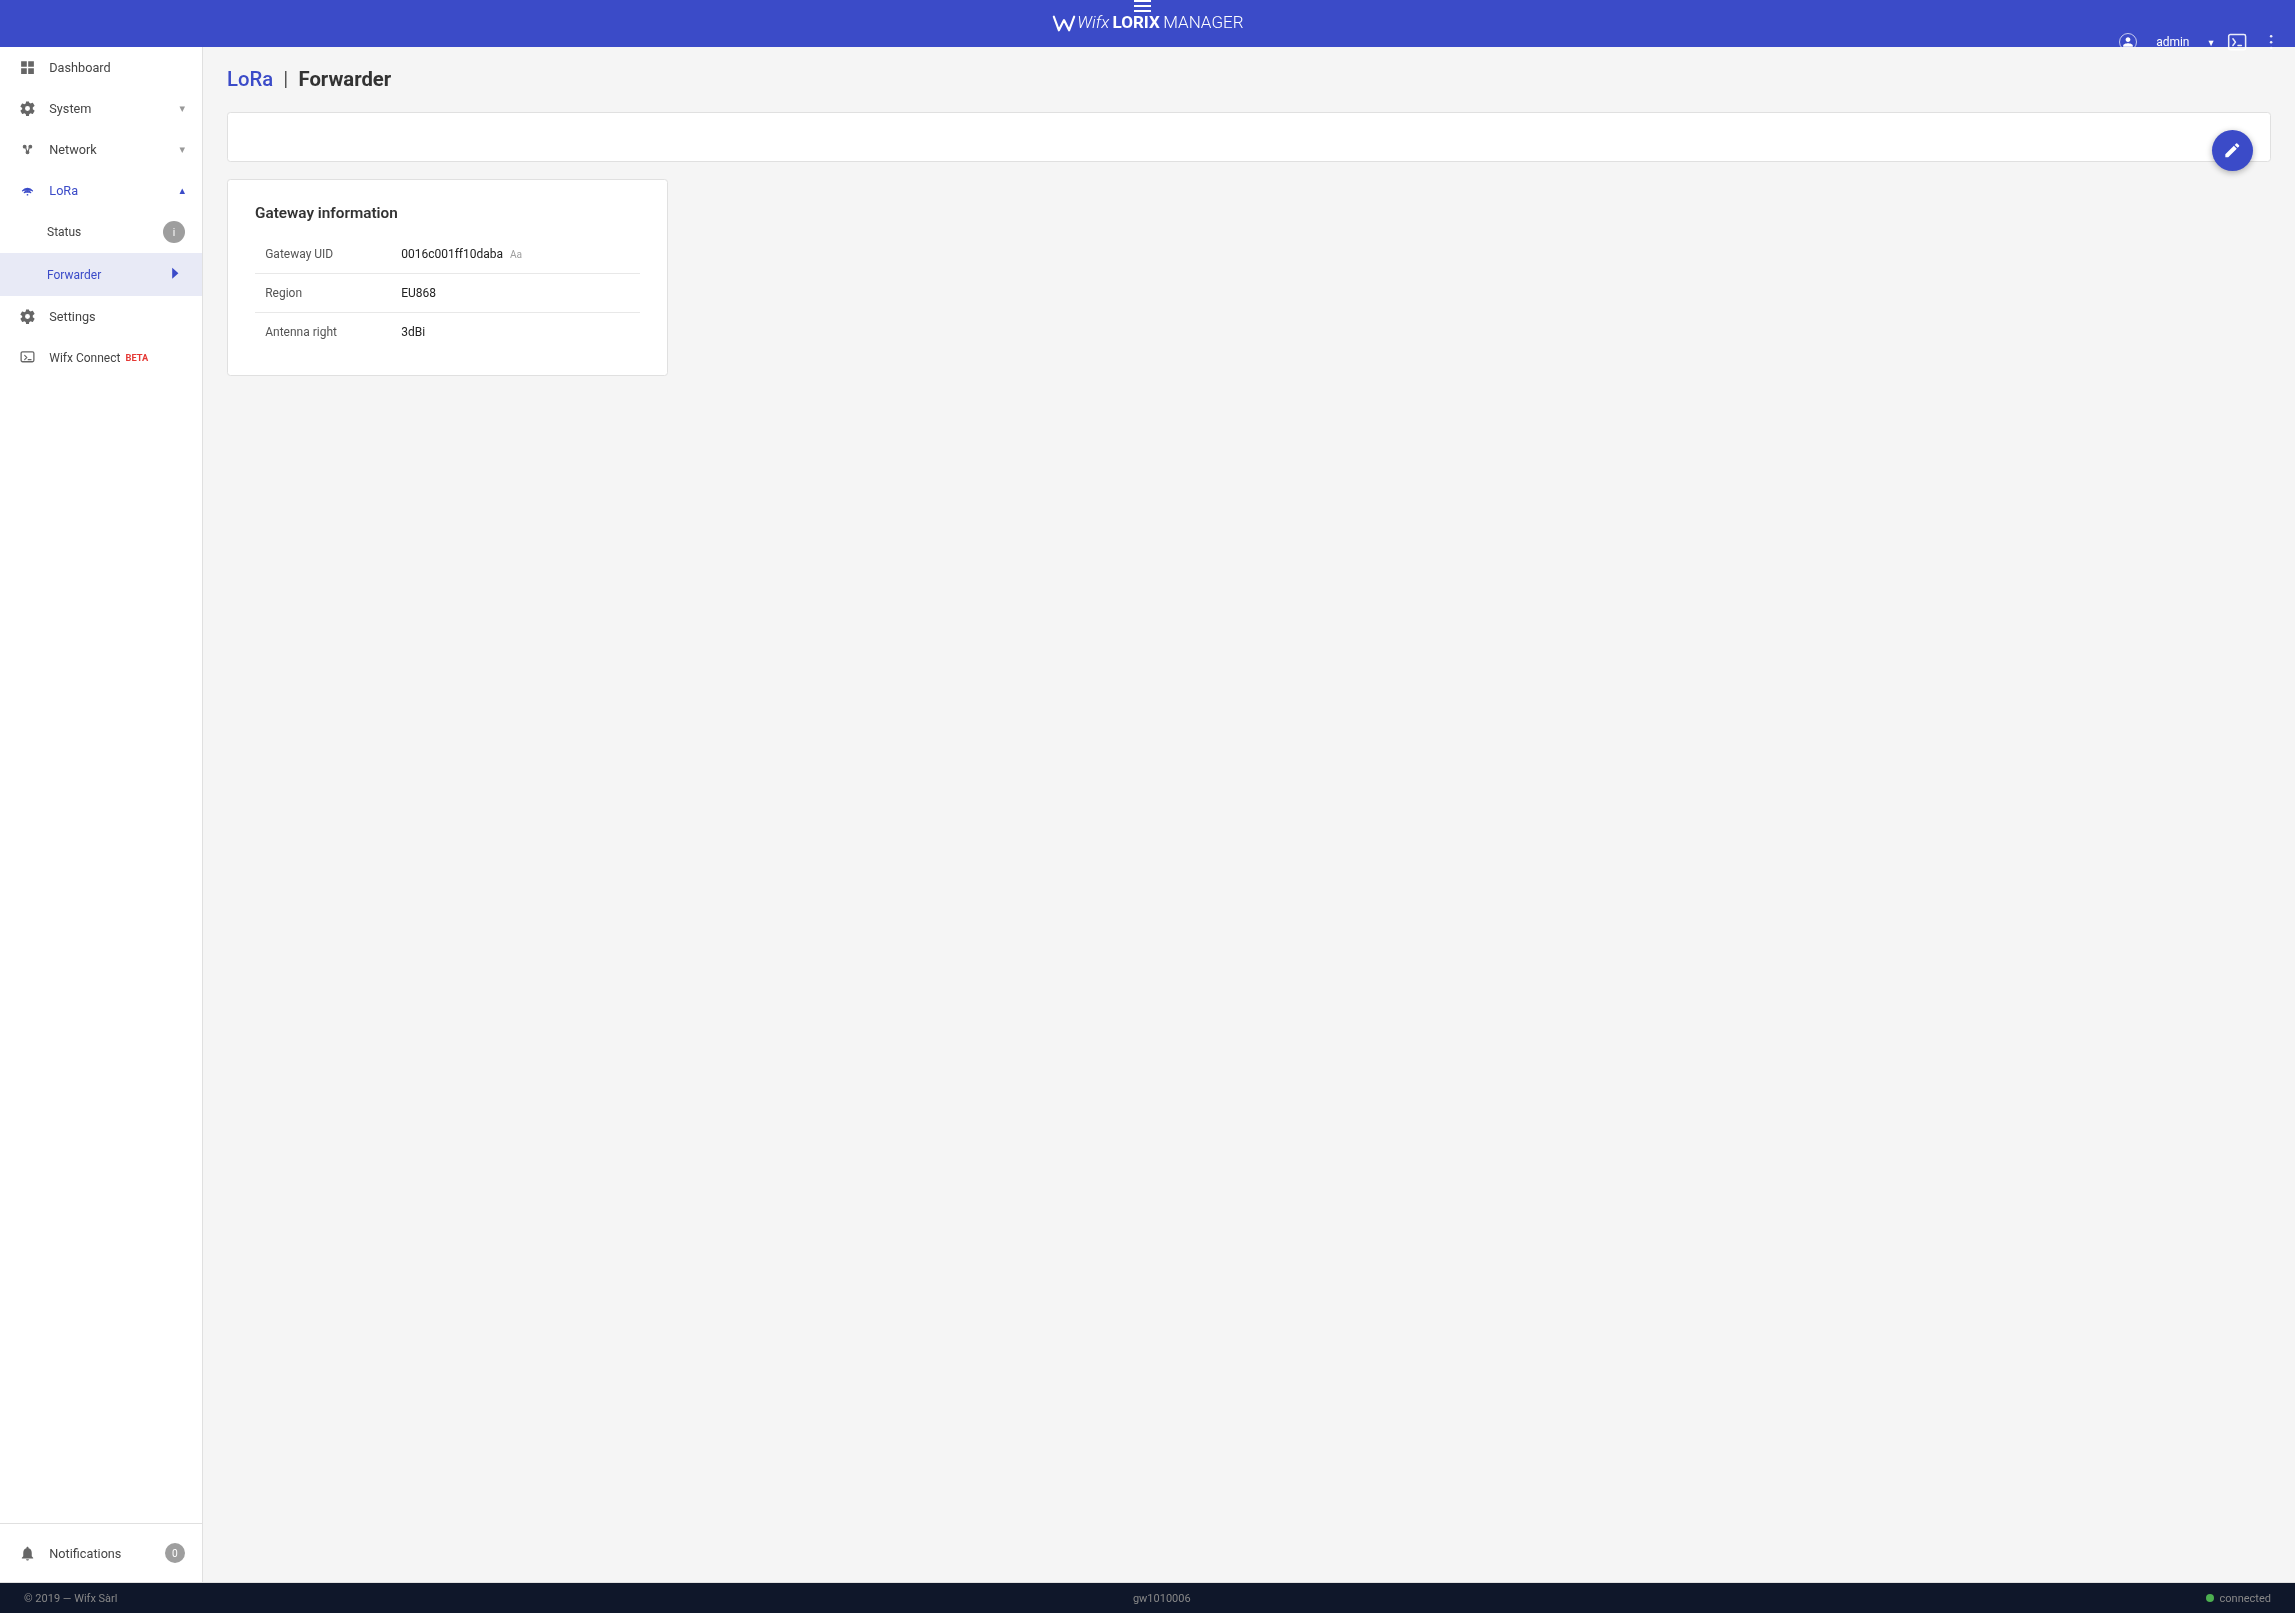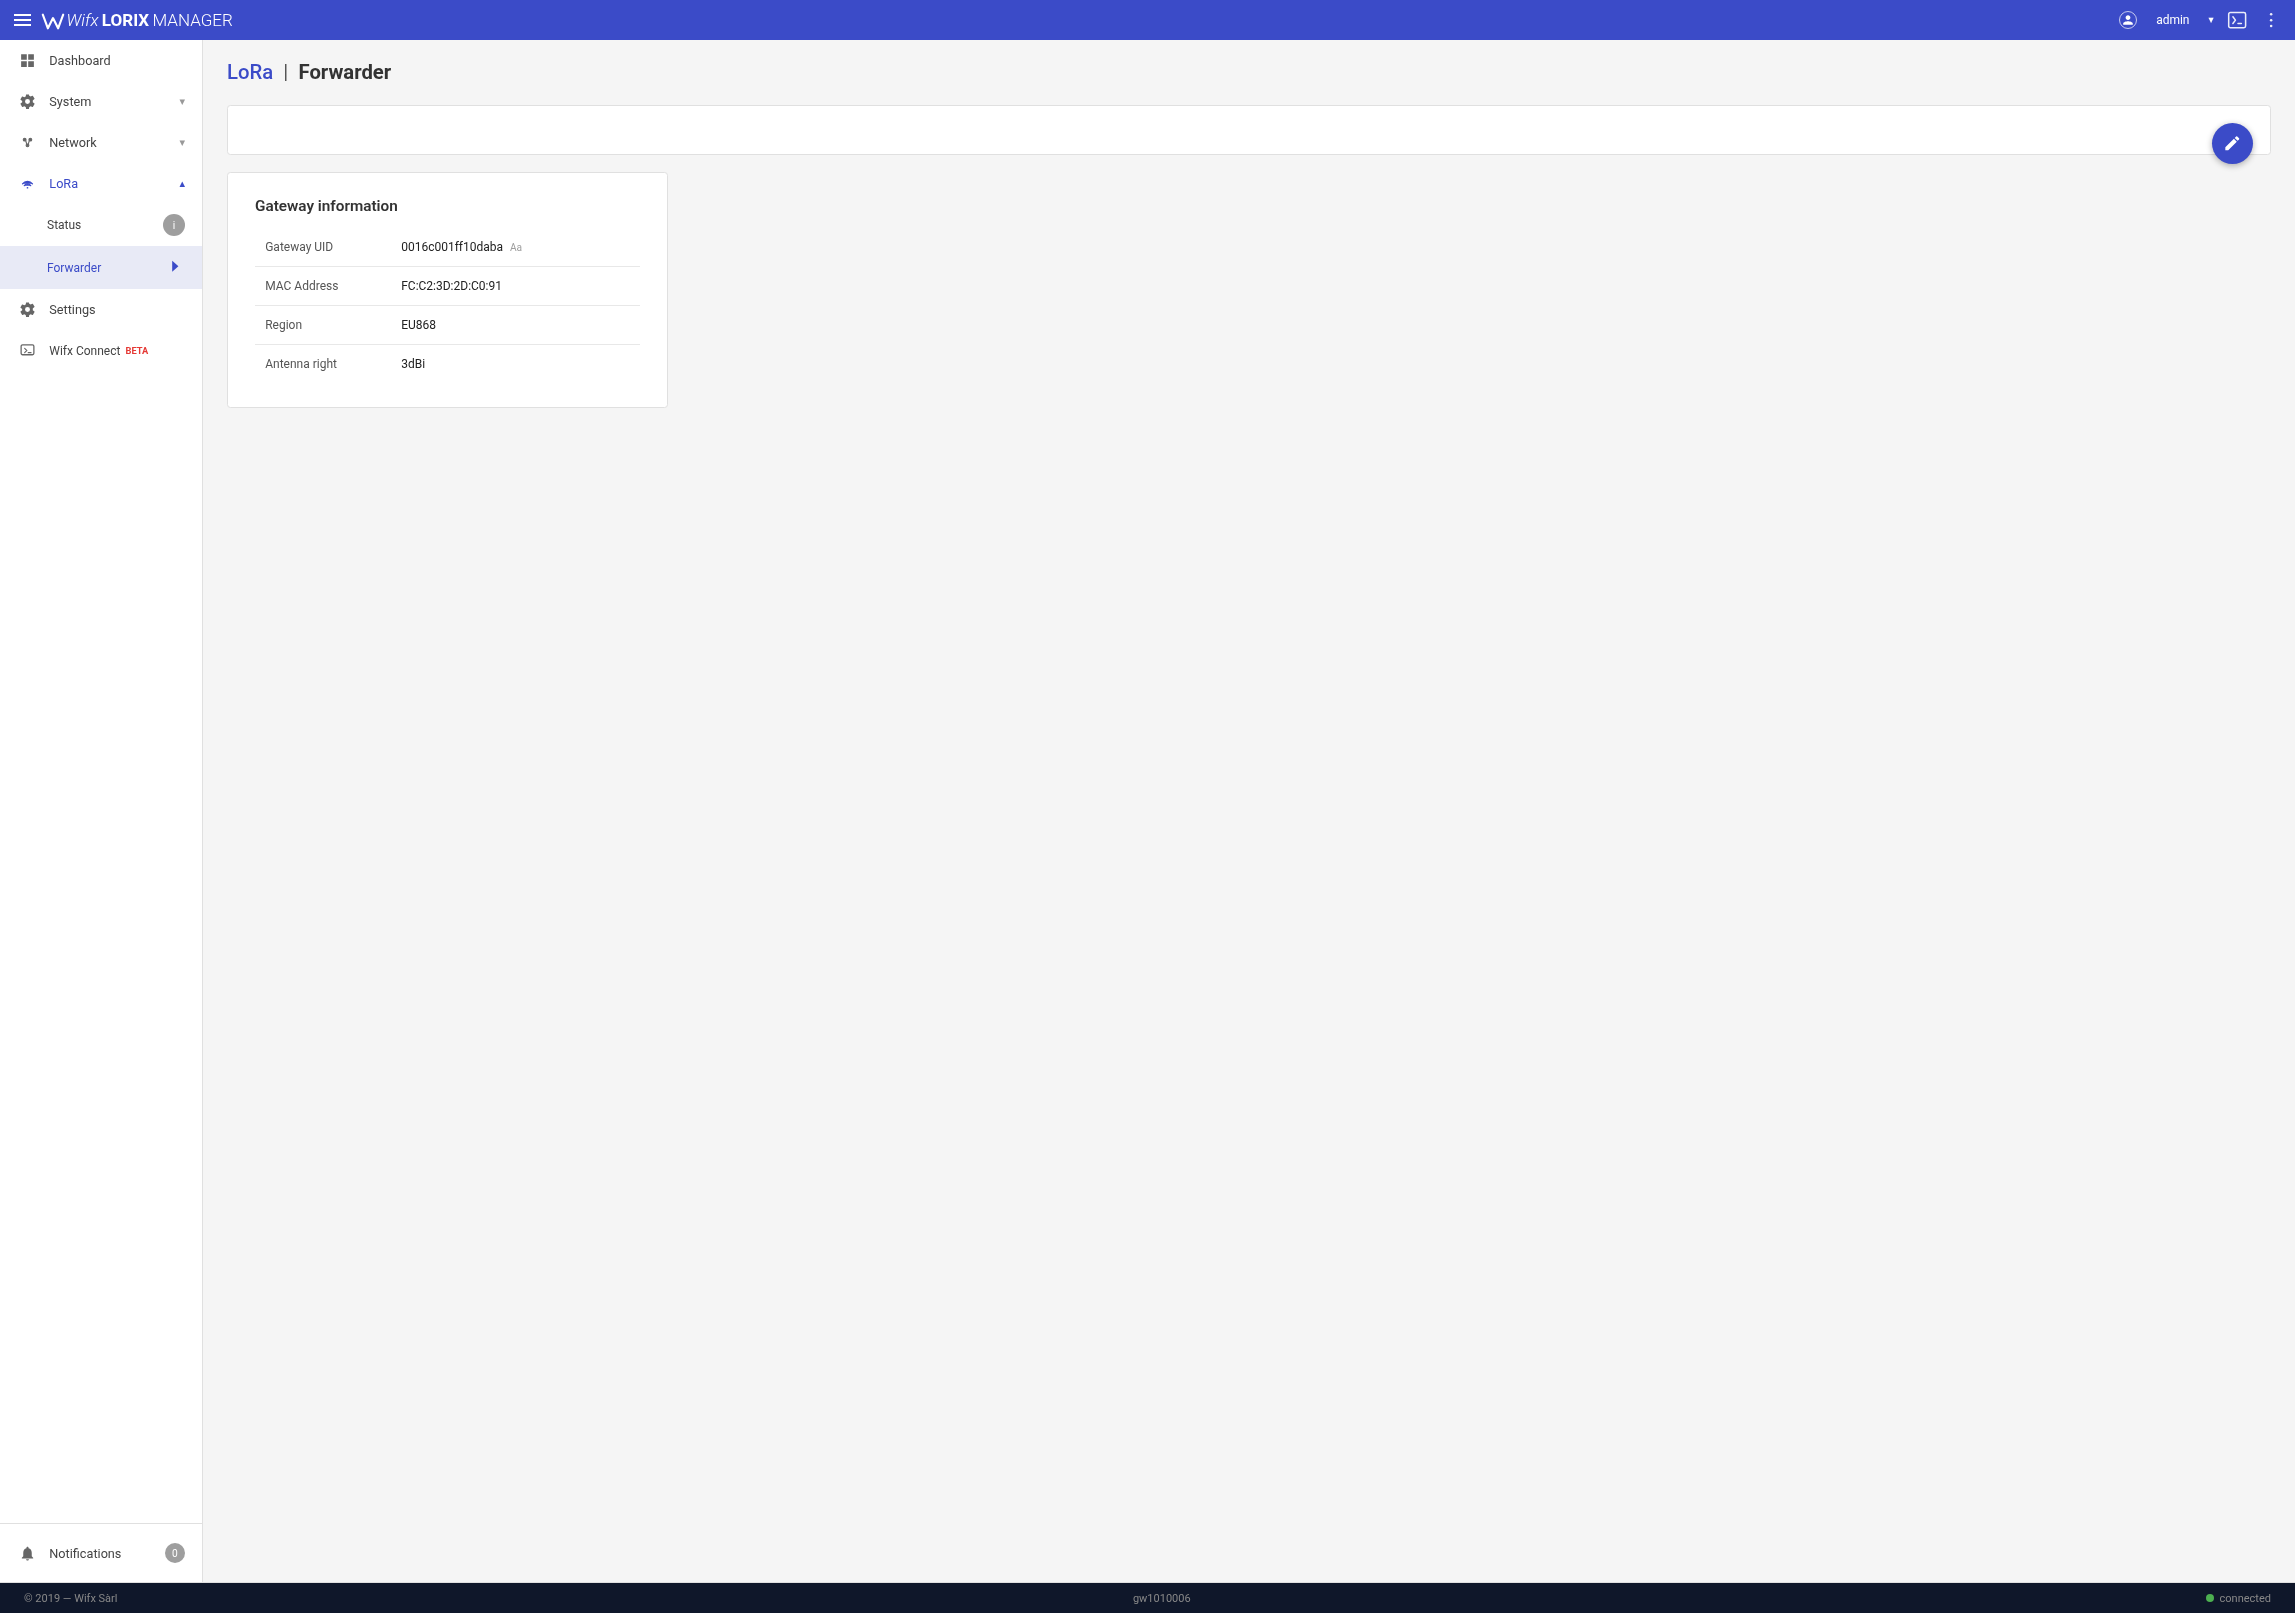--- a/index.html
+++ b/index.html
@@ -4,23 +4,24 @@
   <style>
     * { box-sizing: border-box; margin: 0; padding: 0; }
     body { font-family: 'Roboto', Arial, sans-serif; font-size: 12px; background: #f5f5f5; display: flex; flex-direction: column; height: 100vh; overflow: hidden; }
 
     
     .header {
       background: #3b4bc8;
       display: flex;
       align-items: center;
       padding: 0 13.6px;
-      height: 40px;
+      height: 47px;
       flex-shrink: 0;
       color: white;
+      flex-direction: column;
     }
     .header-menu-icon {
       margin-right: 10.2px;
       cursor: pointer;
       display: flex; flex-direction: column; gap: 3.4px;
     }
     .header-menu-icon span {
       display: block; width: 17px; height: 1.7px; background: white;
     }
     .header-logo {
@@ -301,24 +302,20 @@
       <div class="gateway-table">
 
         <div class="gateway-row">
           <span class="gateway-key">Gateway UID</span>
           <span class="gateway-value">
             <span>0016c001ff10daba</span>
             <span class="copy-icon" title="Copy">Aa</span>
           </span>
         </div>
 
-        <div class="gateway-row">
-          <span class="gateway-key">MAC Address</span>
-          <span class="gateway-value">FC:C2:3D:2D:C0:91</span>
-        </div>
 
         <div class="gateway-row">
           <span class="gateway-key">Region</span>
           <span class="gateway-value">EU868</span>
         </div>
 
         <div class="gateway-row">
           <span class="gateway-key">Antenna right</span>
           <span class="gateway-value">3dBi</span>
         </div>

